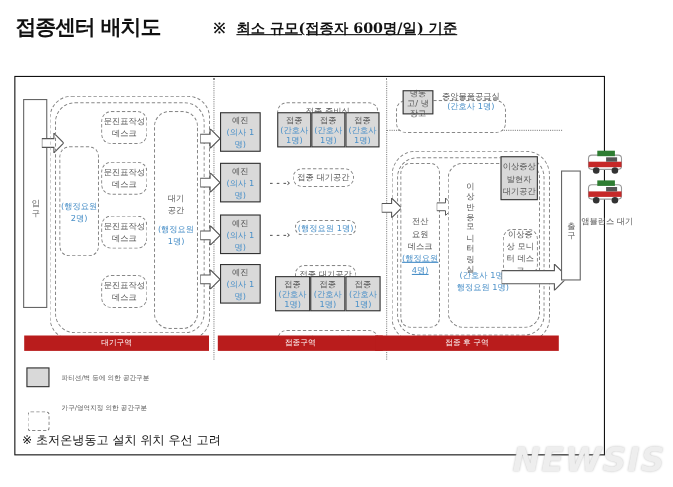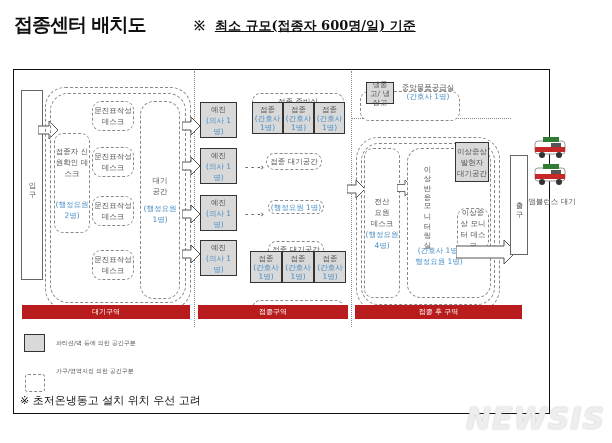--- a/index.html
+++ b/index.html
@@ -36,21 +36,20 @@
   <span class="vtxt">입구</span>
 </div>
 <svg class="abs" style="left:38px;top:121px;" width="20" height="18" viewBox="0 0 20 18">
     <path d="M0 5 H11 V0 L20 9 L11 18 V13 H0 Z" fill="#fff" stroke="#555" stroke-width="1"></path>
   </svg>
 
 <div class="abs dash" style="left:45px;top:74px;width:146px;height:222px;border-radius:20px;background:transparent;"></div>
 <div class="abs dash" style="left:50px;top:80px;width:136px;height:210px;border-radius:18px;background:transparent;"></div>
 
 <div class="abs dash cell" style="left:54px;top:120px;width:36px;height:100px;">
-  <div class="txt" style="width:34px;">접종자 신원확인 데스크</div>
   <div class="txt blue" style="width:34px;margin-top:20px;">(행정요원 2명)</div>
 </div>
 
 <div class="abs dash cell txt" style="left:92px;top:88px;width:42px;height:30px;">
     <span>문진표작성 데스크</span>
   </div>
 <div class="abs dash cell txt" style="left:92px;top:134px;width:42px;height:30px;">
     <span>문진표작성 데스크</span>
   </div>
 <div class="abs dash cell txt" style="left:92px;top:183px;width:42px;height:30px;">
@@ -153,21 +152,21 @@
 
 <div class="abs dash" style="left:356px;top:124px;width:144px;height:174px;border-radius:22px;background:transparent;"></div>
 <div class="abs dash" style="left:361px;top:130px;width:134px;height:162px;border-radius:18px;background:transparent;"></div>
 
 <svg class="abs" style="left:347px;top:180px;" width="18" height="18" viewBox="0 0 18 18">
     <path d="M0 5 H9 V0 L18 9 L9 18 V13 H0 Z" fill="#fff" stroke="#555" stroke-width="1"></path>
   </svg>
 
 <div class="abs dash cell" style="left:364px;top:135px;width:36px;height:150px;">
   <div class="txt" style="width:24px;">전산 요원 데스크</div>
-  <div class="txt blue" style="width:34px;">(행정요원 4명)</div>
+  <div class="txt blue" style="width:34px;text-decoration:underline;">(행정요원 4명)</div>
 </div>
 
 <svg class="abs" style="left:397px;top:180px;" width="16" height="16" viewBox="0 0 18 18">
     <path d="M0 5 H9 V0 L18 9 L9 18 V13 H0 Z" fill="#fff" stroke="#555" stroke-width="1"></path>
   </svg>
 
 <div class="abs dash" style="left:407px;top:135px;width:84px;height:150px;border-radius:14px;"></div>
 <div class="abs vtxt" style="left:422px;top:160px;">이상반응모니터링실</div>
 <div class="abs txt blue" style="left:415px;top:245px;width:48px;">(간호사 1명, 행정요원 1명)</div>
 
@@ -199,21 +198,21 @@
     <rect x="2" y="12" width="30" height="5" fill="#c62828"></rect>
     <rect x="10" y="2" width="16" height="5" fill="#2e7d32"></rect>
     <rect x="18" y="8" width="10" height="4" fill="#555"></rect>
     <circle cx="9" cy="20" r="3" fill="#333"></circle>
     <circle cx="26" cy="20" r="3" fill="#333"></circle>
   </svg>
 <div class="abs txt" style="left:528px;top:196px;width:48px;white-space:nowrap;">앰뷸런스 대기</div>
 
 <div class="abs zone" style="left:22px;top:305px;width:168px;">대기구역</div>
 <div class="abs zone" style="left:198px;top:305px;width:150px;">접종구역</div>
-<div class="abs zone" style="left:355px;top:305px;width:167px;">접종 후 구역</div>
+<div class="abs zone" style="left:341px;top:305px;width:167px;">접종 후 구역</div>
 
 <div class="abs solid" style="left:24px;top:334px;width:21px;height:18px;"></div>
 <div class="abs" style="left:56px;top:339px;font-size:6px;color:#555;">파티션/벽 등에 의한 공간구분</div>
 <div class="abs dash" style="left:25px;top:361px;width:20px;height:18px;border-radius:3px;"></div>
 <div class="abs" style="left:56px;top:367px;font-size:6px;color:#555;">가구/영역지정 의한 공간구분</div>
 
 <div class="abs" style="left:20px;top:393px;font-size:11px;color:#111;">※ 초저온냉동고 설치 위치 우선 고려</div>
 
 <div class="abs" style="left:466px;top:401px;font-size:30px;font-weight:bold;font-style:italic;color:#eee;letter-spacing:1px;text-shadow:0 0 2px #bbb;">NEWSIS</div>
 

